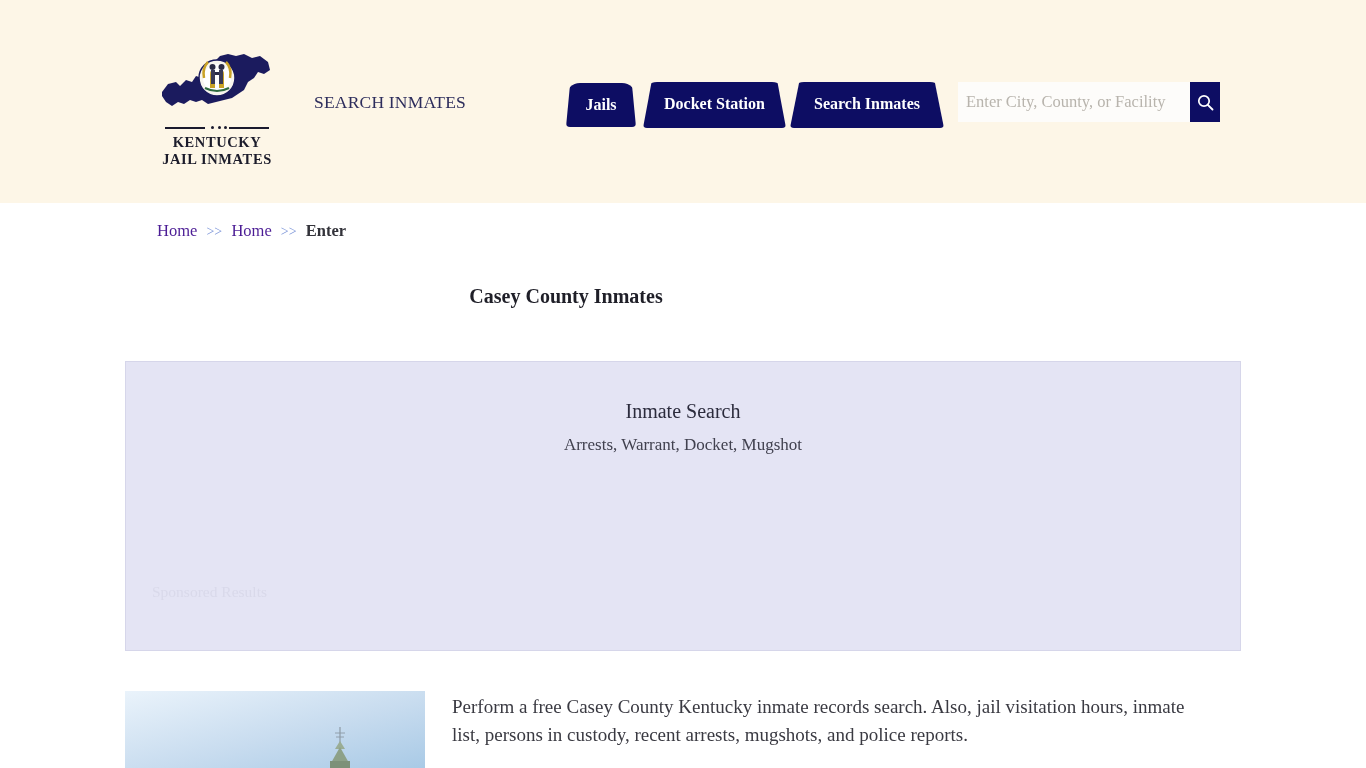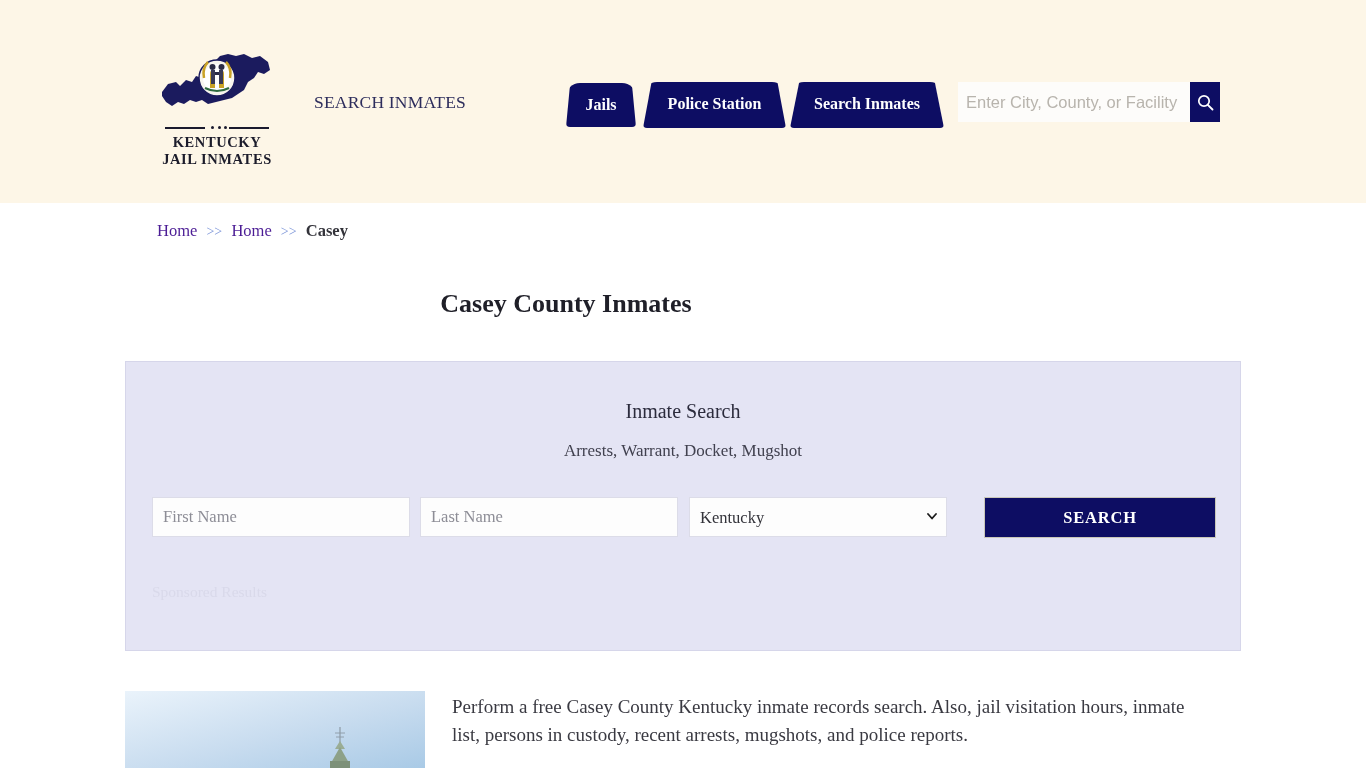--- a/index.html
+++ b/index.html
@@ -117,21 +117,21 @@
     width: 262px;
     height: 40px;
   }
   .header-search input {
     position: absolute;
     left: 0; top: 0;
     width: 232px;
     height: 40px;
     border: none;
     background: #fdfcfa;
-    font-family: Liberation Sans, sans-serif;
+    font-family: Liberation Serif, serif;
     font-size: 16.5px;
     color: #3a3a3a;
     padding: 0 8px;
     outline: none;
   }
   .header-search input::placeholder { color: #b8b4ad; }
   .header-search-btn {
     position: absolute;
     right: 0; top: 0;
     width: 30px; height: 40px;
@@ -164,21 +164,21 @@
     color: #33333a;
     font-weight: bold;
   }
 
   
   .page-title {
     position: absolute;
     left: 0; top: 272px;
     width: 1132px;
     text-align: center;
-    font-size: 26px;
+    font-size: 20px;
     font-weight: bold;
     color: #1f1f28;
   }
 
   
   .search-panel {
     position: absolute;
     left: 125px;
     top: 361px;
     width: 1116px;
@@ -188,21 +188,21 @@
   }
   .panel-title {
     text-align: center;
     margin-top: 33px;
     font-size: 20px;
     color: #2b2b3c;
     line-height: 32px;
   }
   .panel-sub {
     text-align: center;
-    margin-top: 14px;
+    margin-top: 8px;
     font-size: 17px;
     color: #41414f;
   }
   .search-form {
     position: absolute;
     left: 26px;
     top: 135px;
     width: 1064px;
     height: 44px;
   }
@@ -337,21 +337,21 @@
       <div class="brand-name">
         <div>KENTUCKY</div>
         <div>JAIL INMATES</div>
       </div>
     </div>
 
     <div class="tagline">SEARCH INMATES</div>
 
     <nav class="nav-tabs">
       <div class="nav-tab t1">Jails</div>
-      <div class="nav-tab t2">Police Station</div>
+      <div class="nav-tab t2">Docket Station</div>
       <div class="nav-tab t3">Search Inmates</div>
     </nav>
 
     <div class="header-search">
       <input type="text" placeholder="Enter City, County, or Facility" style="">
       <div class="header-search-btn">
         <svg width="17" height="17" viewBox="0 0 17 17">
           <circle cx="7" cy="7" r="5.2" fill="none" stroke="#ffffff" stroke-width="1.7"></circle>
           <line x1="10.8" y1="10.8" x2="15.5" y2="15.5" stroke="#ffffff" stroke-width="1.9" stroke-linecap="round"></line>
         </svg>
@@ -359,40 +359,29 @@
     </div>
 
   </div>
 </header>
 
 <div class="breadcrumb">
   <a>Home</a>
   <span class="sep">&gt;&gt;</span>
   <a>Home</a>
   <span class="sep">&gt;&gt;</span>
-  <span class="current">Casey</span>
+  <span class="current">Enter</span>
 </div>
 
 <h1 class="page-title">Casey County Inmates</h1>
 
 <section class="search-panel">
   <div class="panel-title">Inmate Search</div>
   <div class="panel-sub">Arrests, Warrant, Docket, Mugshot</div>
 
-  <div class="search-form">
-    <input type="text" class="field first" placeholder="First Name" style="">
-    <input type="text" class="field last" placeholder="Last Name" style="">
-    <select class="field state">
-      <option>Kentucky</option>
-    </select>
-    <svg class="state-chevron" viewBox="0 0 10 7">
-      <path d="M1 1 L5 5.5 L9 1" fill="none" stroke="#1b1b1b" stroke-width="1.8" stroke-linecap="round" stroke-linejoin="round"></path>
-    </svg>
-    <button class="btn-search">SEARCH</button>
-  </div>
 
   <div class="sponsored">Sponsored Results</div>
 </section>
 
 <section class="content">
   <div class="thumb">
     <svg width="300" height="77" viewBox="0 0 300 77">
       <defs>
         <linearGradient id="sky" x1="0" y1="0" x2="1" y2="1">
           <stop offset="0%" stop-color="#eaf3fb"></stop>

